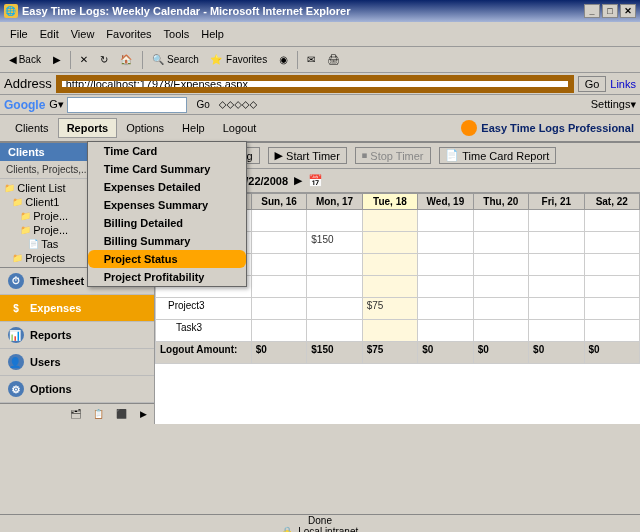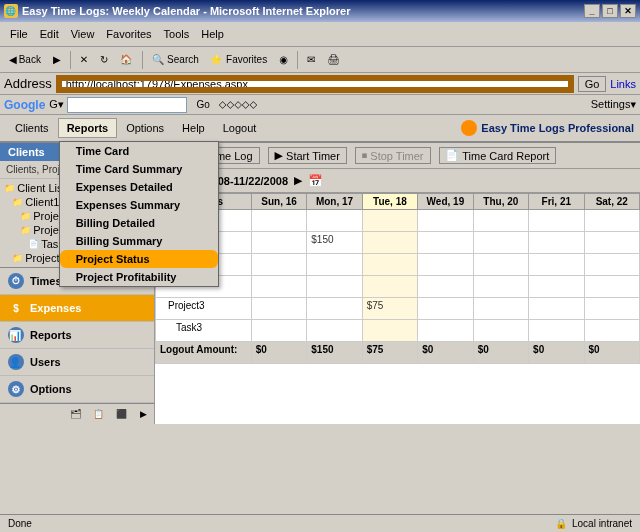--- a/index.html
+++ b/index.html
@@ -93,31 +93,32 @@
     .total-row td { background: #d4d0c8; font-weight: bold; border: 1px solid #999; padding: 2px 4px; }
 
     
     .dropdown-menu {
       position: absolute;
       background: #d4d0c8;
       border: 1px solid #666;
       box-shadow: 2px 2px 4px rgba(0,0,0,0.3);
       z-index: 1000;
       min-width: 160px;
+      margin-left: 28px;
     }
     .dropdown-item {
       padding: 3px 16px;
       font-size: 11px;
       cursor: pointer;
       white-space: nowrap;
     }
     .dropdown-item.selected { background: #ffa500; border-radius: 6px; }
 
     
-    .status-bar { background: #d4d0c8; border-top: 1px solid #888; height: 18px; display: flex; align-items: center; padding: 0 8px; font-size: 10px; justify-content: space-between; position: fixed; bottom: 0; width: 640px; }
+    .status-bar { background: #d4d0c8; border-top: 1px solid #888; height: 18px; display: flex; align-items: center; padding: 0 8px; font-size: 10px; justify-content: space-between; position: fixed; bottom: 0; width: 640px; flex-direction: column; }
     .status-right { display: flex; align-items: center; gap: 4px; }
 
     
     .sidebar-bottom-tools { display: flex; align-items: center; justify-content: flex-end; gap: 2px; padding: 2px; border-top: 1px solid #888; background: #d4d0c8; }
   </style>
 </head>
 <body>
 
 <div class="title-bar">
   <div class="title-bar-left">

